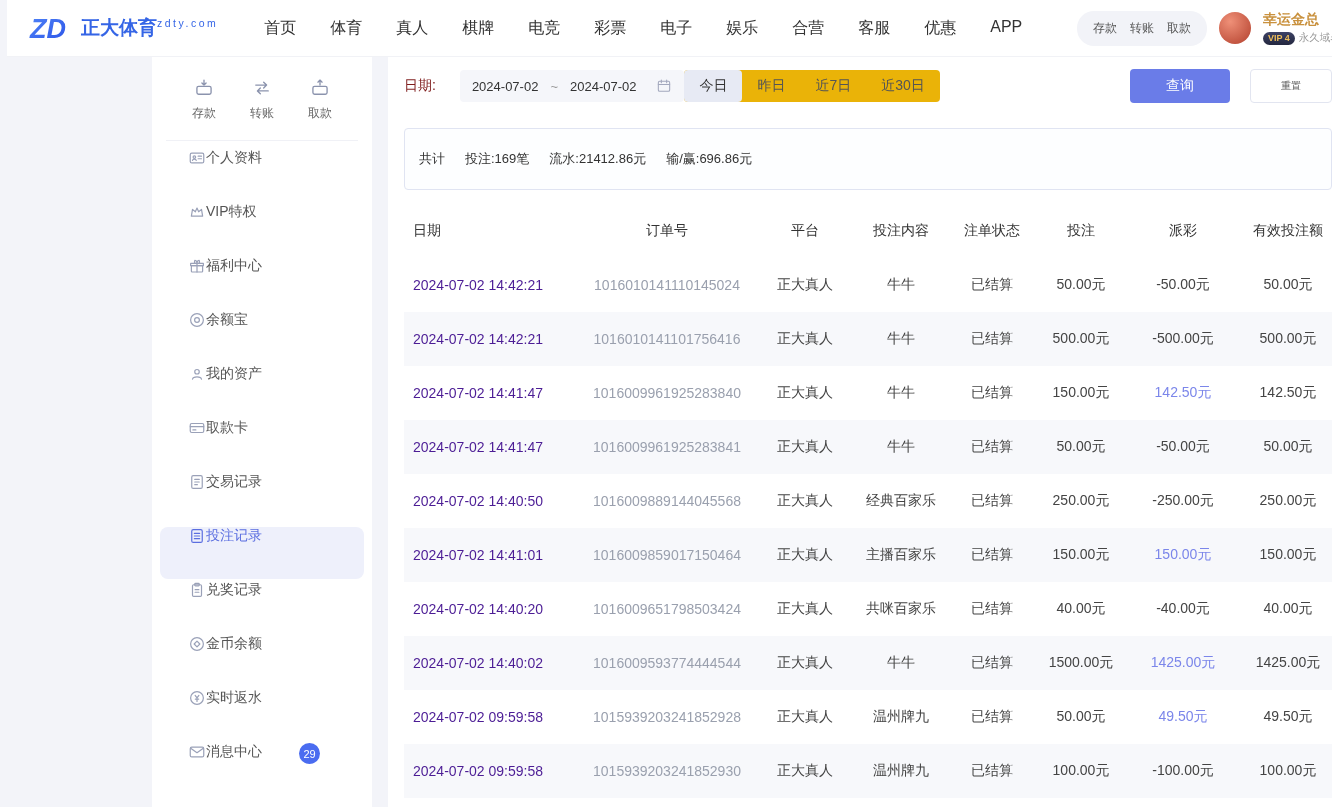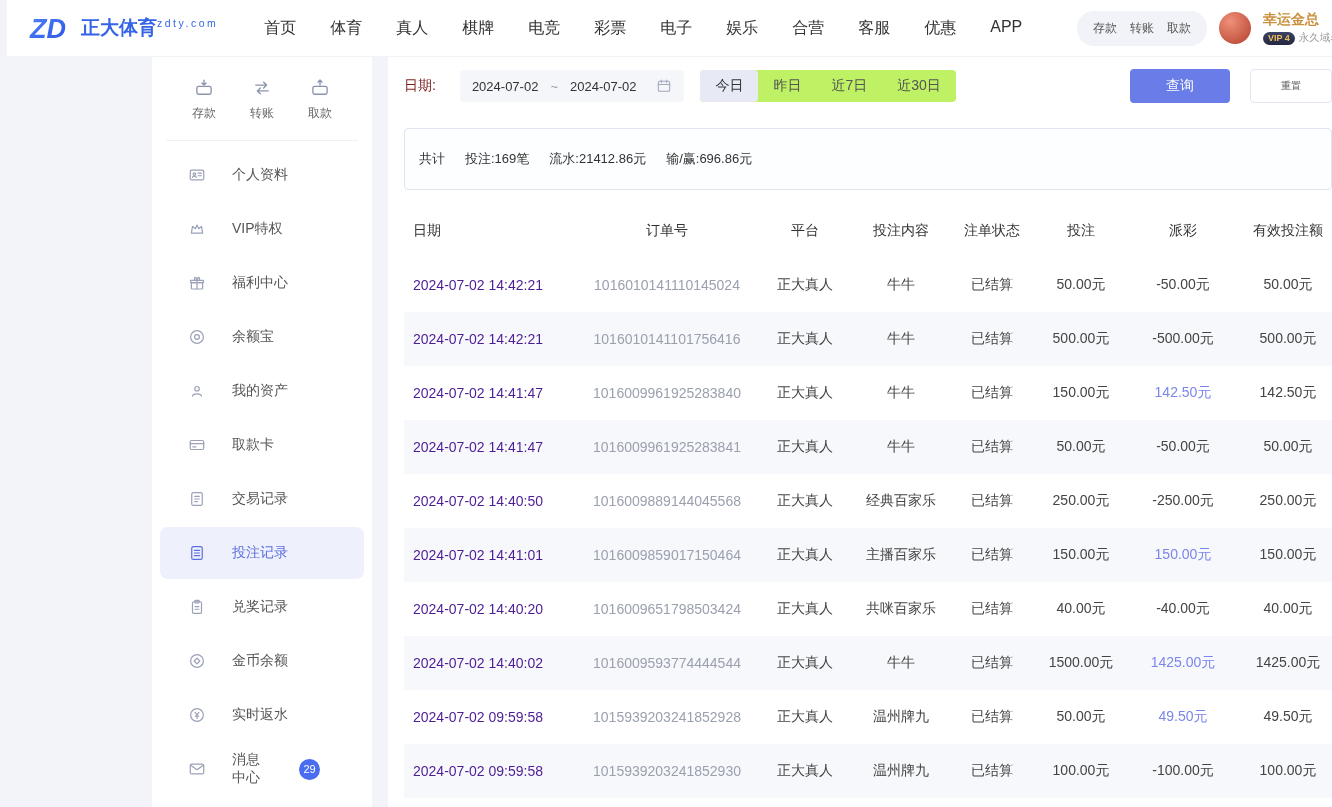--- a/index.html
+++ b/index.html
@@ -34,37 +34,37 @@
   .vip-badge{background:linear-gradient(#3d4265,#23273f);color:#edbd5a;font-size:9px;
     padding:1.5px 5px;border-radius:7px;font-weight:bold;flex:none}
   .domain-note{font-size:10.5px;color:#999}
 
   
   aside.sidebar{position:absolute;left:152px;top:56px;width:220px;height:751px;background:#fff;padding-top:22px}
   .quick-row{display:flex;justify-content:space-evenly;padding:0 6px}
   .quick-item{display:flex;flex-direction:column;align-items:center;gap:7px;font-size:12px;color:#666;cursor:pointer}
   .quick-item .ico{width:20px;height:20px;color:#8b93ad}
   .side-divider{border-top:1px solid #f0f1f6;margin:18px 14px 8px}
-  .menu-item{display:flex;align-items:center;height:52px;margin:2px 8px;padding-left:28px;
-    border-radius:8px;font-size:14px;color:#555;cursor:pointer;gap:26px}
+  .menu-item{display:flex;height:52px;margin:2px 8px;padding-left:28px;
+    border-radius:8px;font-size:14px;color:#555;cursor:pointer;gap:0}
   .menu-item .ico{color:#9aa1b8}
   .menu-item.active{background:#eef0fb;color:var(--accent)}
   .menu-item.active .ico{color:var(--accent)}
   .menu-badge{margin-left:auto;margin-right:44px;background:var(--badge-blue);color:#fff;font-size:11px;
     min-width:21px;height:21px;border-radius:11px;display:flex;align-items:center;justify-content:center;padding:0 4px}
 
   
   main{position:absolute;left:388px;top:56px;width:960px;height:751px;background:#fff;padding:12px 16px 0}
   .filter-row{display:flex;align-items:center;height:36px}
   .date-label{font-size:14px;color:#7f1d1d;margin-right:24px;white-space:nowrap}
   .date-box{background:#f5f6fa;border-radius:4px;height:32px;display:flex;align-items:center;gap:12px;
     padding:0 12px;font-size:13px;color:#333;cursor:pointer;white-space:nowrap}
   .date-sep{color:#999}
   .cal-ico{width:16px;height:16px;color:#a3a8bd;margin-left:8px}
-  .range-group{display:flex;margin-left:16px;background:#bef264;border-radius:4px}
+  .range-group{display:flex;margin-left:0;background:#eab308;border-radius:4px}
   .range-btn{padding:0 15px;height:32px;display:flex;align-items:center;font-size:14px;color:#555;cursor:pointer;border-radius:4px;white-space:nowrap}
   .range-btn.active{background:#e7eaf4;color:#333}
   .btn-search{margin-left:auto;background:var(--button-blue);color:#fff;border:none;border-radius:4px;
     height:34px;padding:0 36px;font-size:14px;cursor:pointer;white-space:nowrap}
   .btn-reset{margin-left:20px;background:#fff;color:#555;border:1px solid #e2e5f0;border-radius:4px;
     height:34px;padding:0 30px;font-size:10px;cursor:pointer;white-space:nowrap}
   .summary-box{margin-top:24px;border:1px solid #e0e4f2;border-radius:4px;background:#fdfeff;
     padding:21px 14px;font-size:13px;color:#333;display:flex;gap:20px;white-space:nowrap}
 
   .tbl{margin-top:14px;width:936px}

